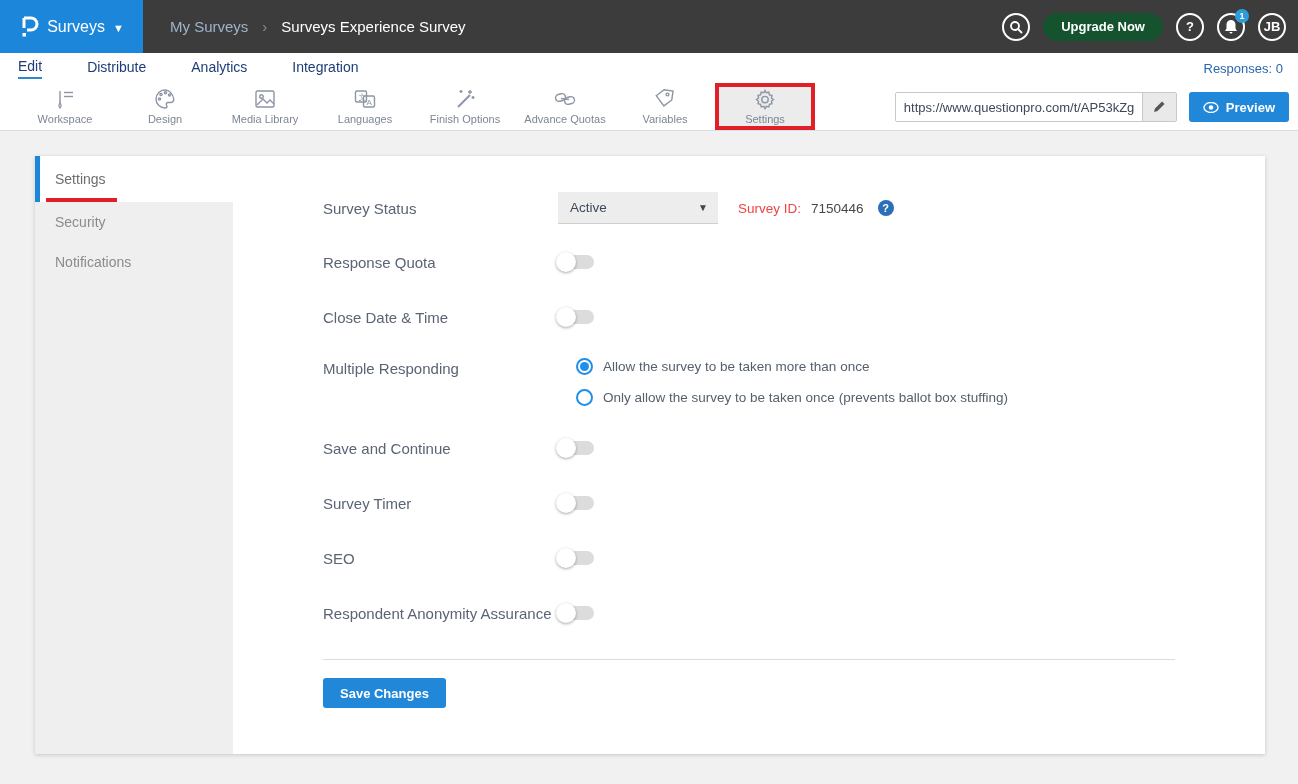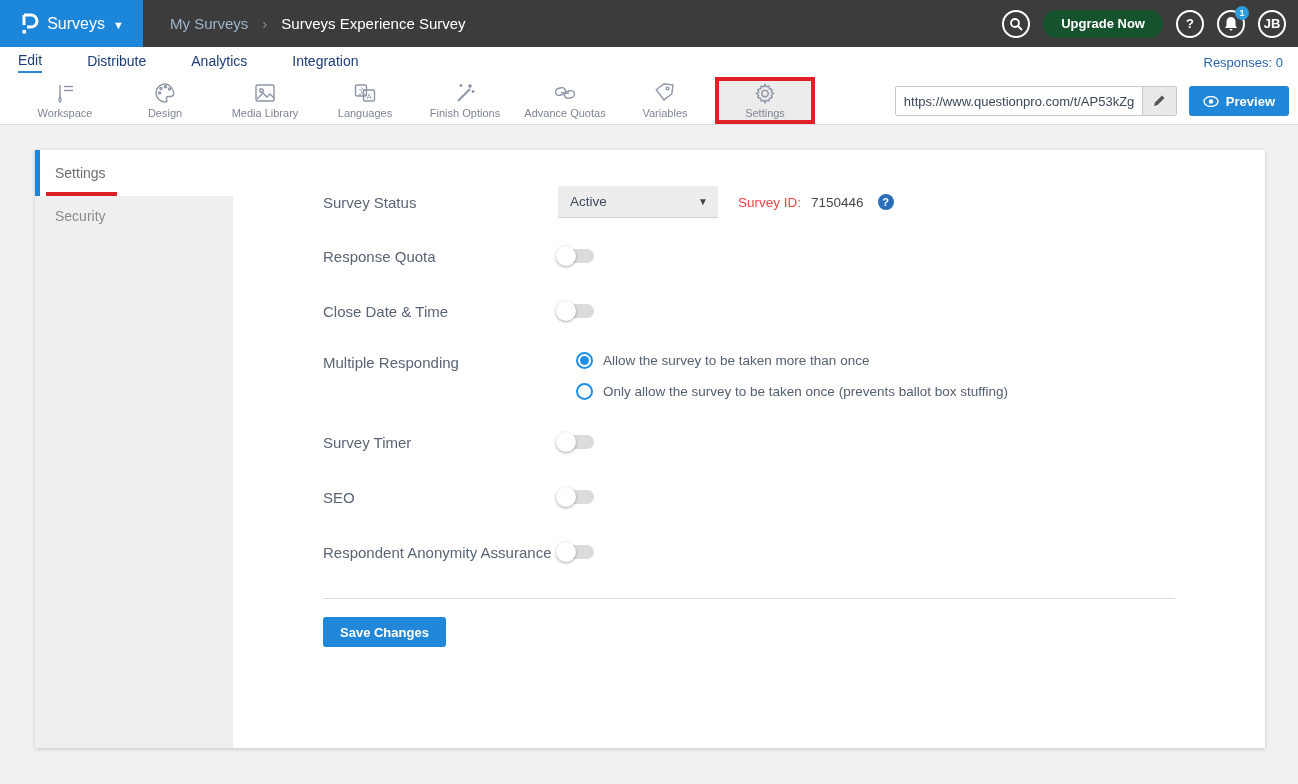--- a/index.html
+++ b/index.html
@@ -1,20 +1,20 @@
 <!DOCTYPE html>
 <html><head>
 <meta charset="utf-8">
 <style>
   * { margin:0; padding:0; box-sizing:border-box; }
   html,body { width:1298px; height:784px; overflow:hidden;
     font-family:"Liberation Sans", sans-serif; background:#f1f1f1; }
 
   
-  .topbar { height:47px; background:#3d3c3c; display:flex; align-items:stretch; }
+  .topbar { height:53px; background:#3d3c3c; display:flex; align-items:stretch; }
   .logo-block { width:143px; background:#1c86da; display:flex; align-items:center;
     justify-content:center; gap:8px; color:#fff; cursor:pointer; }
   .logo-mark { width:20px; height:24px; }
   .logo-text { font-size:16px; color:#fff; }
   .logo-caret { font-size:11px; color:#fff; margin-top:2px; }
   .crumbs { display:flex; align-items:center; gap:14px; padding-left:27px; }
   .crumb-parent { color:#9db4ca; font-size:15px; cursor:pointer; }
   .crumb-sep { color:#8a8f94; font-size:15px; }
   .crumb-title { color:#fff; font-size:15px; }
   .topbar-right { margin-left:auto; display:flex; align-items:center; gap:13px; padding-right:12px; }
@@ -251,20 +251,23 @@
     <div class="sidebar">
       <div class="side-active">
         <div class="blue-strip"></div>
         <span class="label">Settings</span>
         <div class="red-underline"></div>
       </div>
       <div class="side-rest">
         <div class="side-item">
           <span>Security</span>
         </div>
+        <div class="side-item">
+          <span>Notifications</span>
+        </div>
       </div>
     </div>
 
     <div class="content">
 
       <div class="row">
         <span class="row-label">Survey Status</span>
         <div class="dropdown">
           <span>Active</span>
           <span class="caret">▼</span>
@@ -297,20 +300,26 @@
             <span class="radio sel"></span>
             <span class="radio-text">Allow the survey to be taken more than once</span>
           </div>
           <div class="radio-line">
             <span class="radio"></span>
             <span class="radio-text">Only allow the survey to be taken once (prevents ballot box stuffing)</span>
           </div>
         </div>
       </div>
 
+      <div class="row" style="margin-bottom:27px;">
+        <span class="row-label">Save and Continue</span>
+        <div class="toggle">
+            <div class="knob"></div>
+          </div>
+      </div>
 
       <div class="row" style="margin-bottom:27px;">
         <span class="row-label">Survey Timer</span>
         <div class="toggle">
             <div class="knob"></div>
           </div>
       </div>
 
       <div class="row" style="margin-bottom:27px;">
         <span class="row-label">SEO</span>

